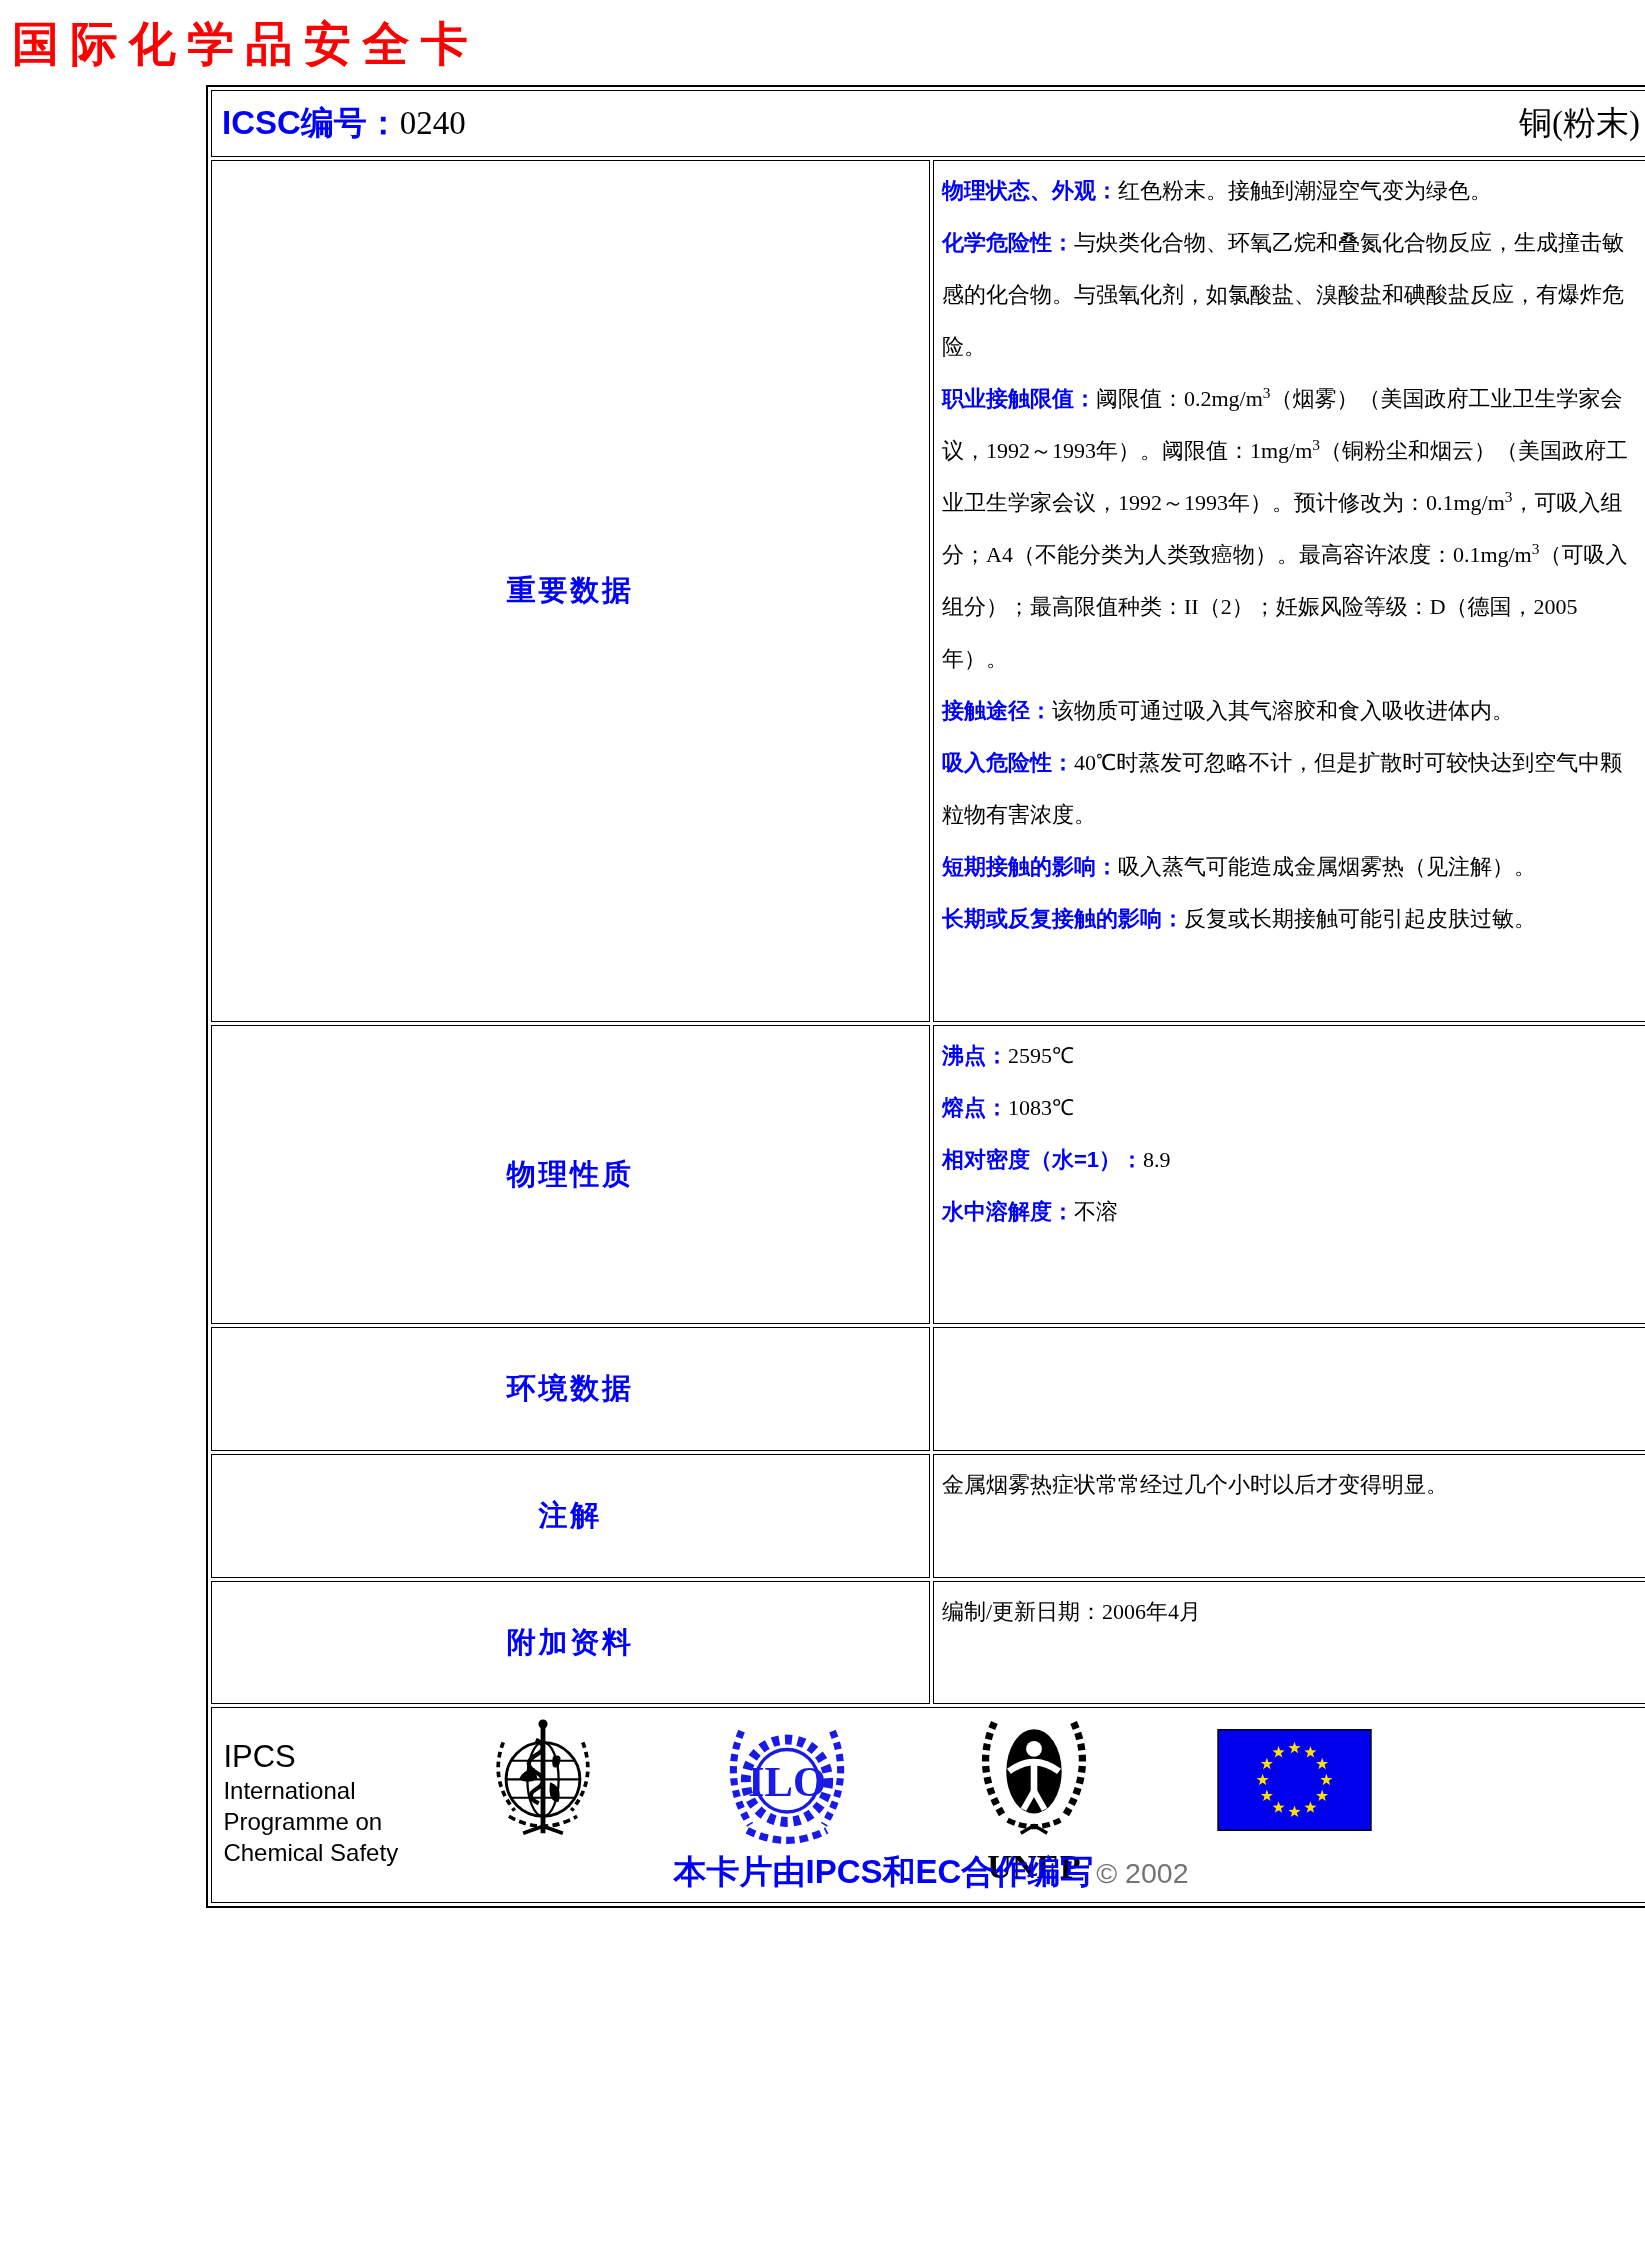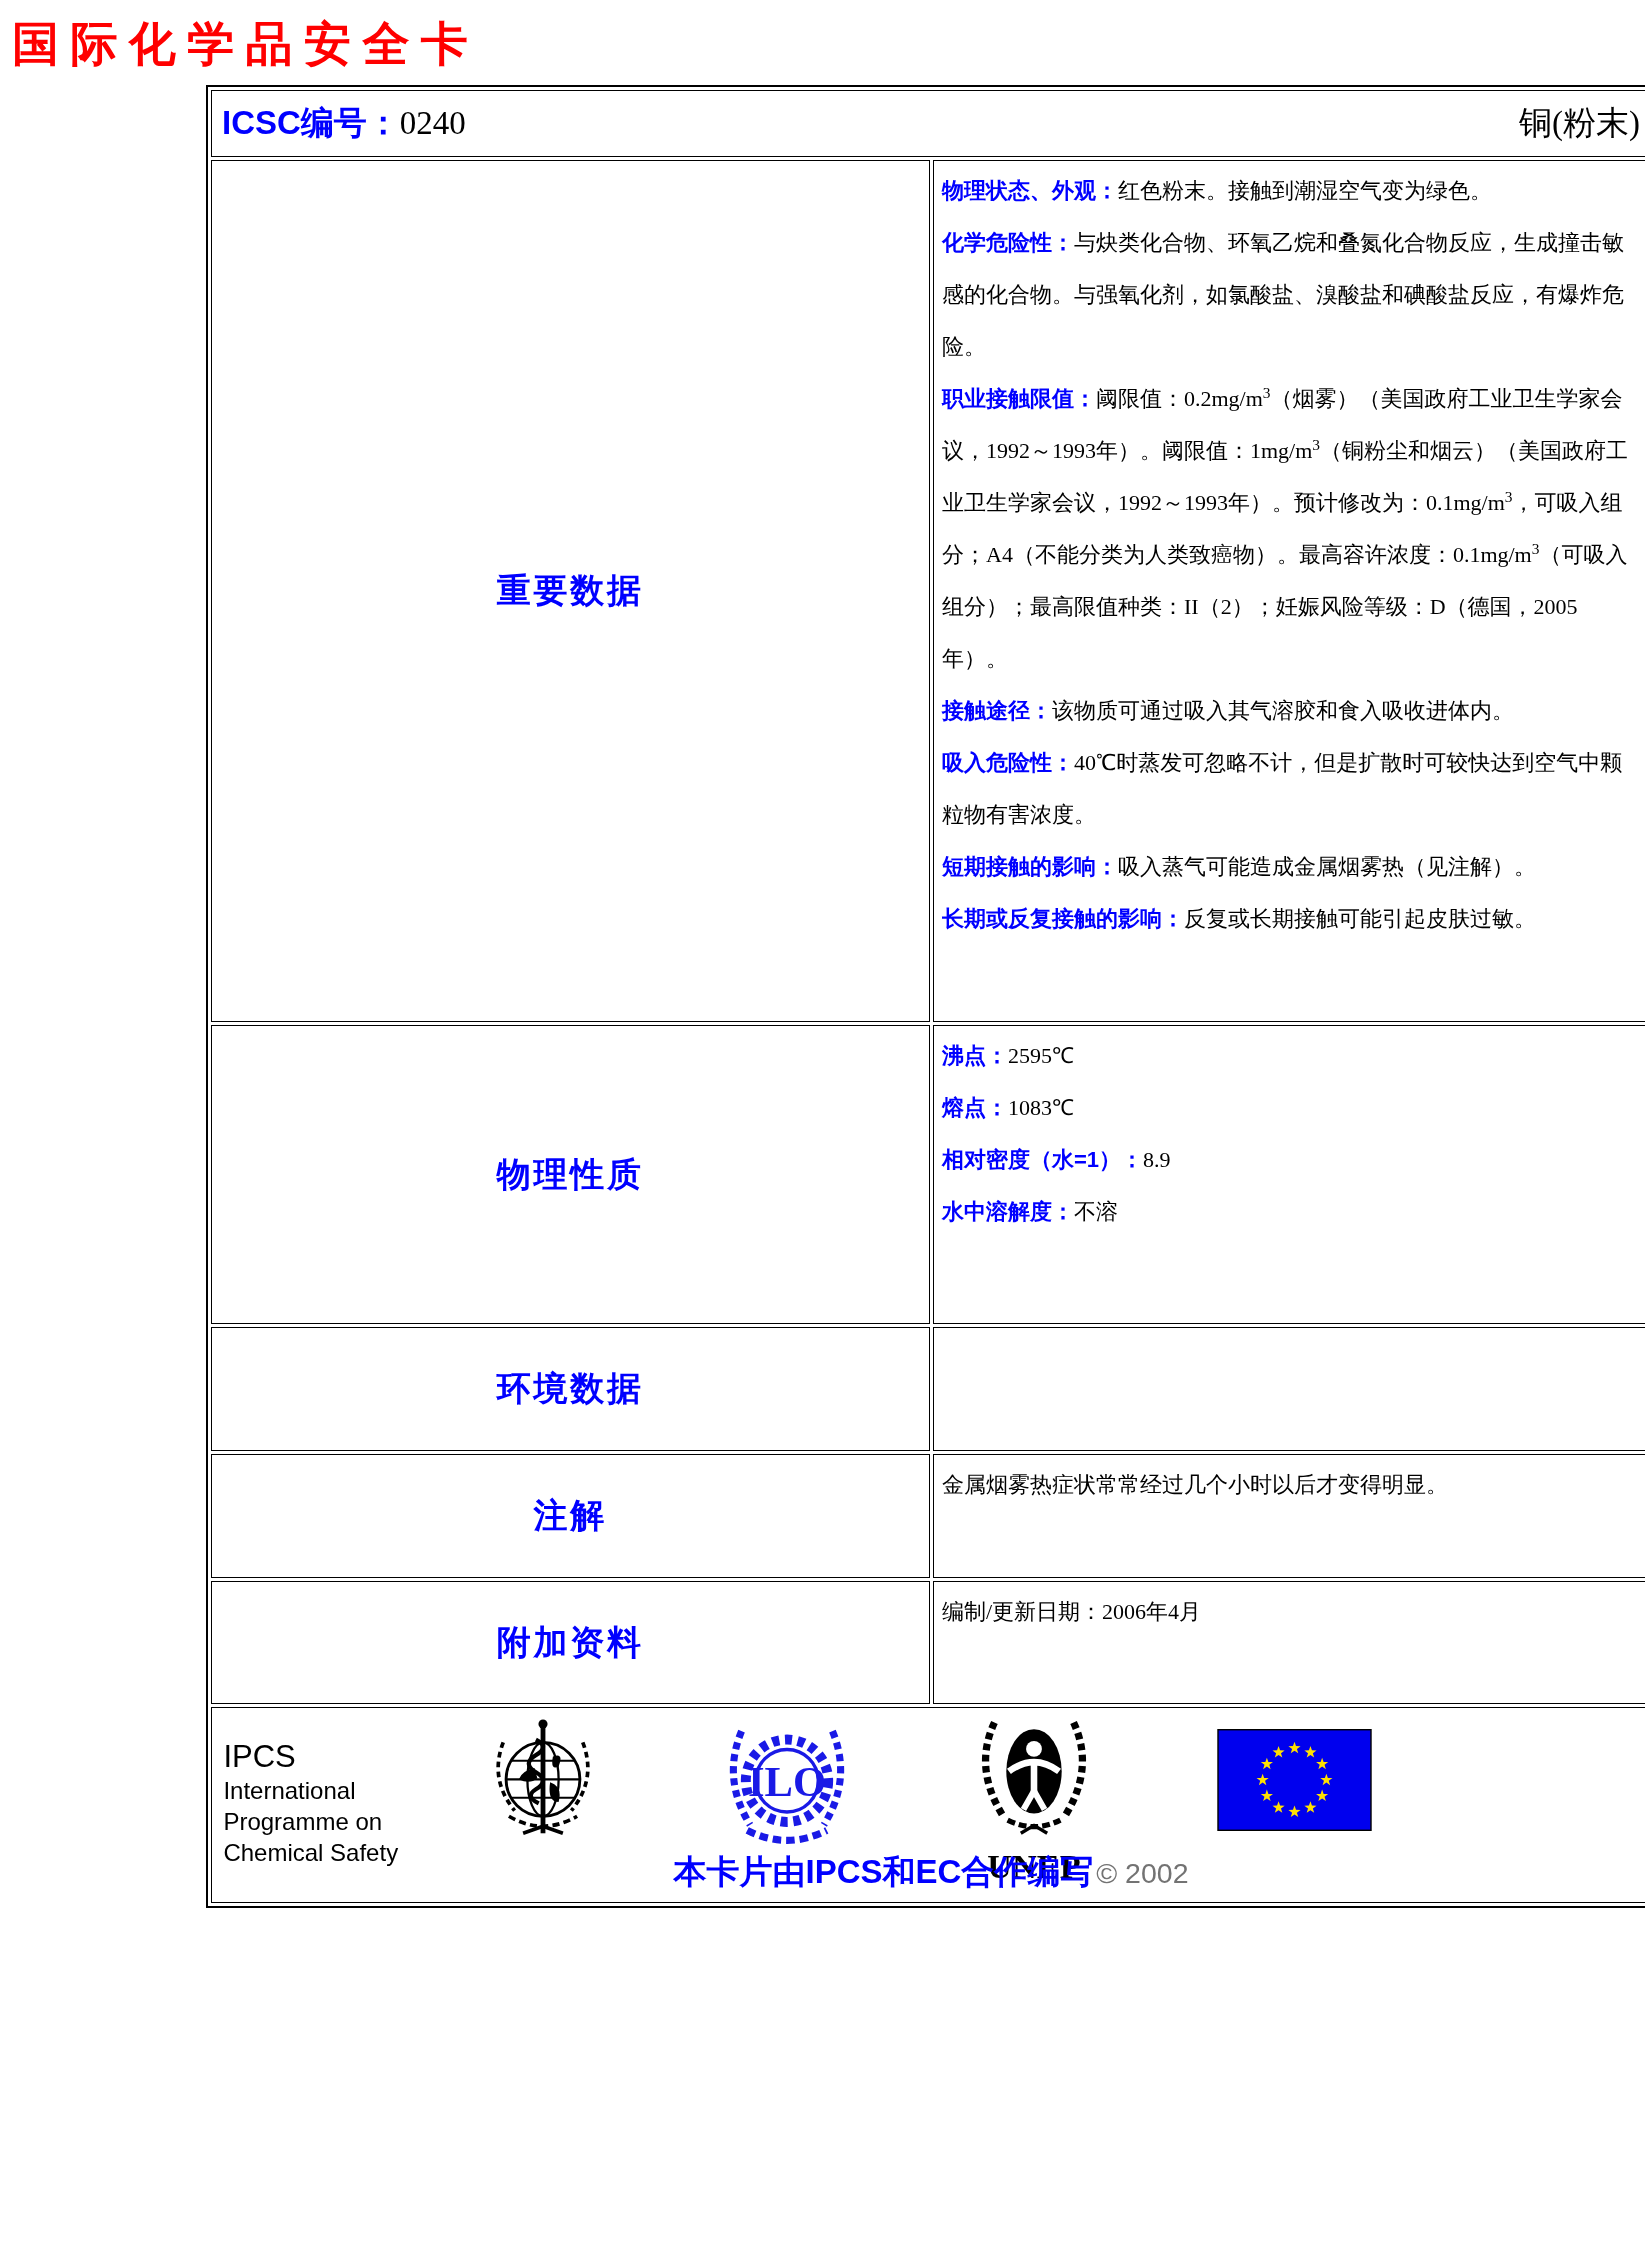--- a/index.html
+++ b/index.html
@@ -23,21 +23,21 @@
     border:2.1px solid #000;
     border-collapse:separate;border-spacing:3.6px;
     background:#fff;
     table-layout:fixed;
   }
   td{border:1.4px solid #000;background:#fff;overflow:hidden;}
   td.label-col{
     width:177px;
     text-align:center;vertical-align:middle;
     color:#0000ff;font-family:"Liberation Sans",sans-serif;
-    font-weight:bold;font-size:34px;letter-spacing:2.8px;
+    font-weight:bold;font-size:29px;letter-spacing:2.8px;
   }
   td.content-col{
     vertical-align:top;
     padding:4.3px 10px 0 8.5px;
     font-size:22px;line-height:52px;color:#000;
   }
   td.content-col p{margin:0;}
   .inline-label{
     color:#0000ff;font-family:"Liberation Sans",sans-serif;
     font-weight:bold;

